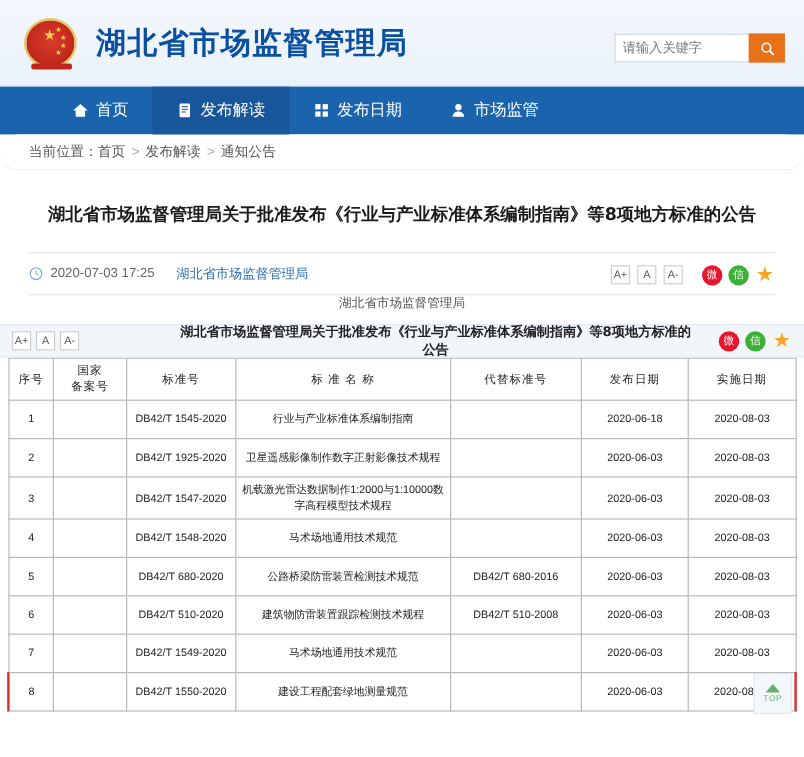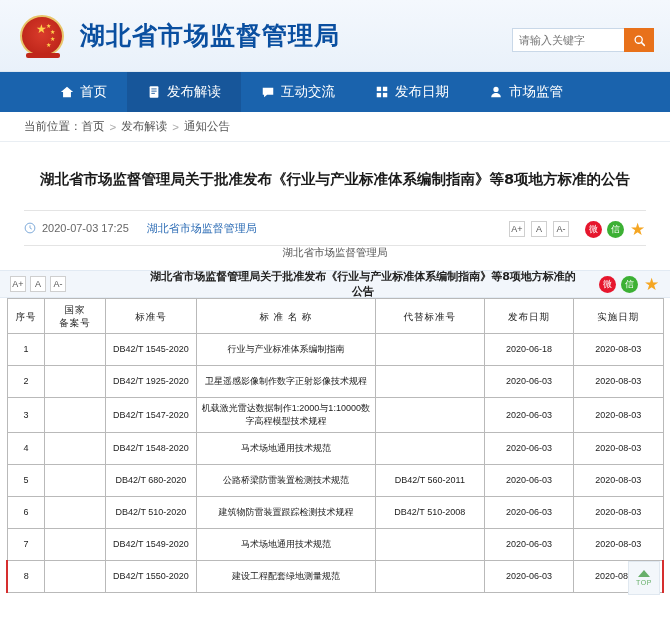--- a/index.html
+++ b/index.html
@@ -104,20 +104,21 @@
   .nav-item svg { display: block; }
   
   .breadcrumb {
     height: 30px;
     display: flex; align-items: center;
     font-size: 11.5px;
     color: #555;
     padding: 0 24px;
     background: #fff;
     border-bottom: 1px solid #e9eef3;
+    border-radius: 15px;
   }
   .breadcrumb .sep { margin: 0 5px; color: #aaa; }
   .breadcrumb a { color: #555; text-decoration: none; }
   
   .article {
     padding: 0 24px;
   }
   .art-title {
     text-align: center;
     font-size: 14.5px;
@@ -289,26 +290,20 @@
       <span>首页</span>
     </div>
     <div class="nav-item active">
       <svg width="14" height="14" viewBox="0 0 16 16">
           <rect x="3" y="1.5" width="10" height="13" rx="1" fill="#fff"></rect>
           <rect x="5" y="4" width="6" height="1" fill="#17569a"></rect>
           <rect x="5" y="6.5" width="6" height="1" fill="#17569a"></rect>
           <rect x="5" y="9" width="4" height="1" fill="#17569a"></rect>
         </svg>
       <span>发布解读</span>
-    </div>
-    <div class="nav-item">
-      <svg width="14" height="14" viewBox="0 0 16 16">
-          <path d="M2 3h12v8H7l-3.5 3V11H2z" fill="#fff"></path>
-        </svg>
-      <span>互动交流</span>
     </div>
     <div class="nav-item">
       <svg width="14" height="14" viewBox="0 0 16 16">
           <rect x="2" y="2" width="5" height="5" fill="#fff"></rect>
           <rect x="9" y="2" width="5" height="5" fill="#fff"></rect>
           <rect x="2" y="9" width="5" height="5" fill="#fff"></rect>
           <rect x="9" y="9" width="5" height="5" fill="#fff"></rect>
         </svg>
       <span>发布日期</span>
     </div>
@@ -454,21 +449,21 @@
           <td>马术场地通用技术规范</td>
           <td></td>
           <td>2020-06-03</td>
           <td>2020-08-03</td>
         </tr>
         <tr>
           <td>5</td>
           <td></td>
           <td>DB42/T 680-2020</td>
           <td>公路桥梁防雷装置检测技术规范</td>
-          <td>DB42/T 560-2011</td>
+          <td>DB42/T 680-2016</td>
           <td>2020-06-03</td>
           <td>2020-08-03</td>
         </tr>
         <tr>
           <td>6</td>
           <td></td>
           <td>DB42/T 510-2020</td>
           <td>建筑物防雷装置跟踪检测技术规程</td>
           <td>DB42/T 510-2008</td>
           <td>2020-06-03</td>

